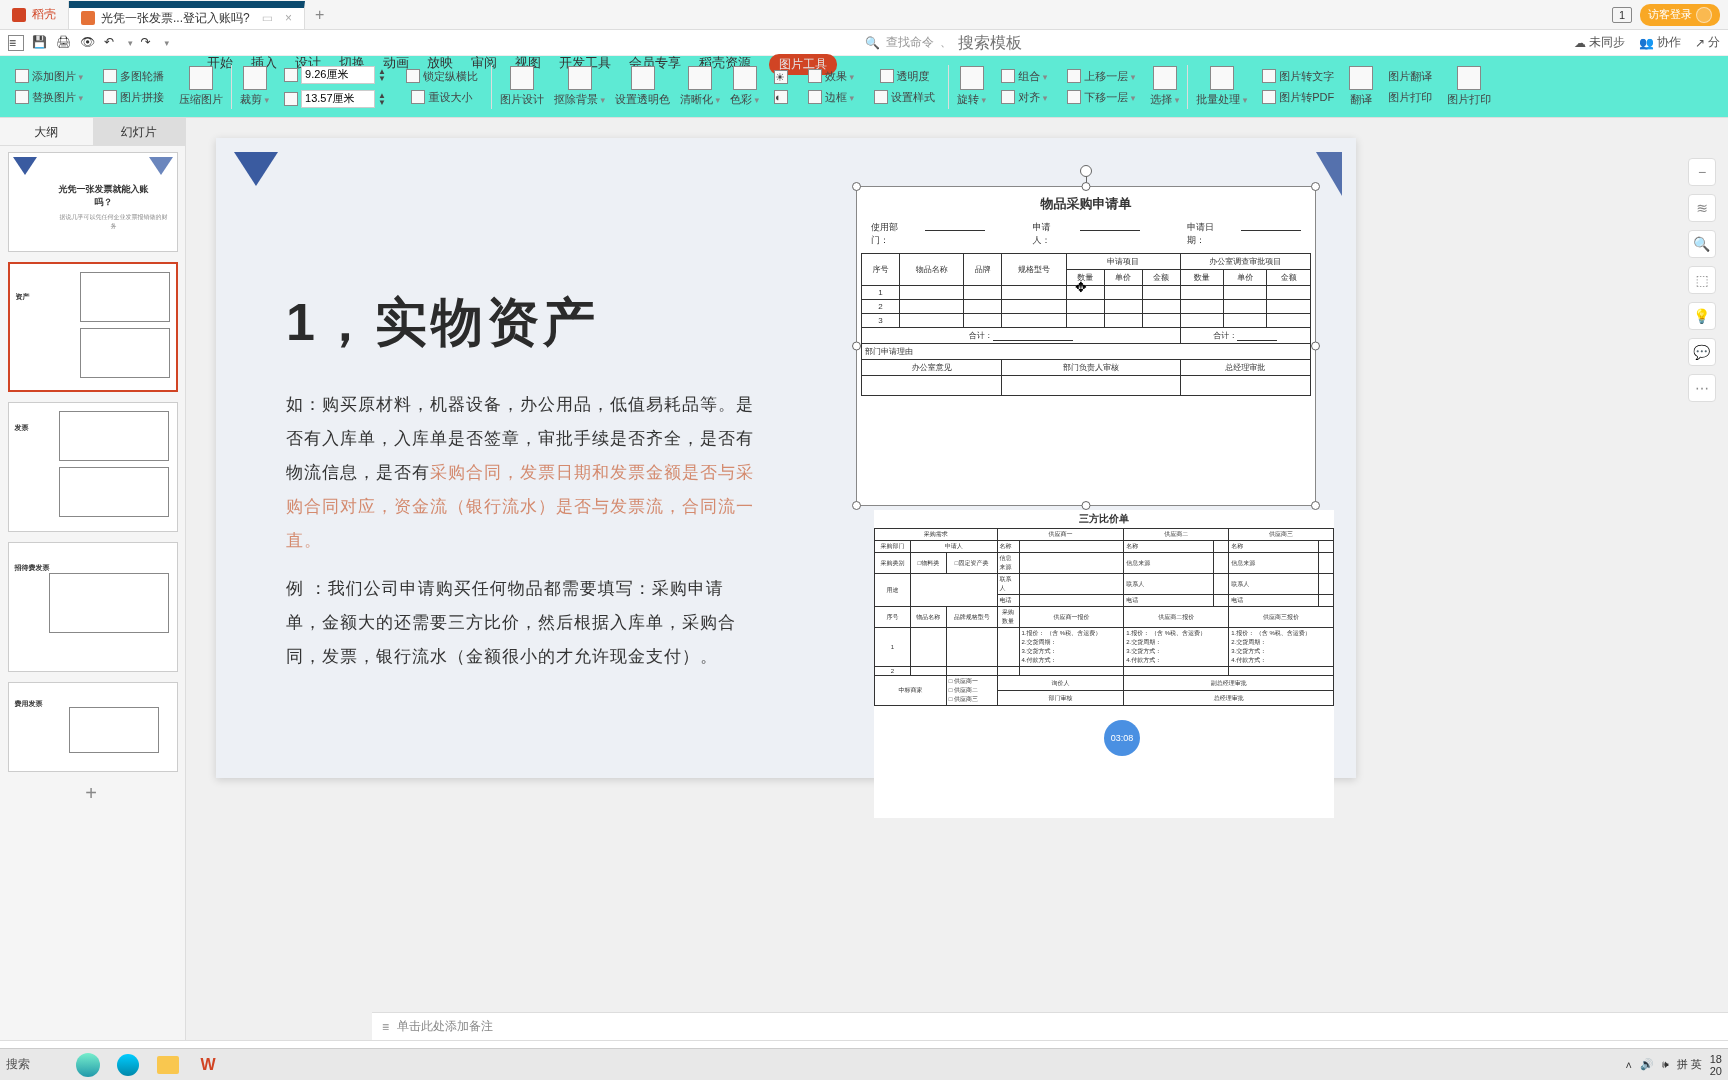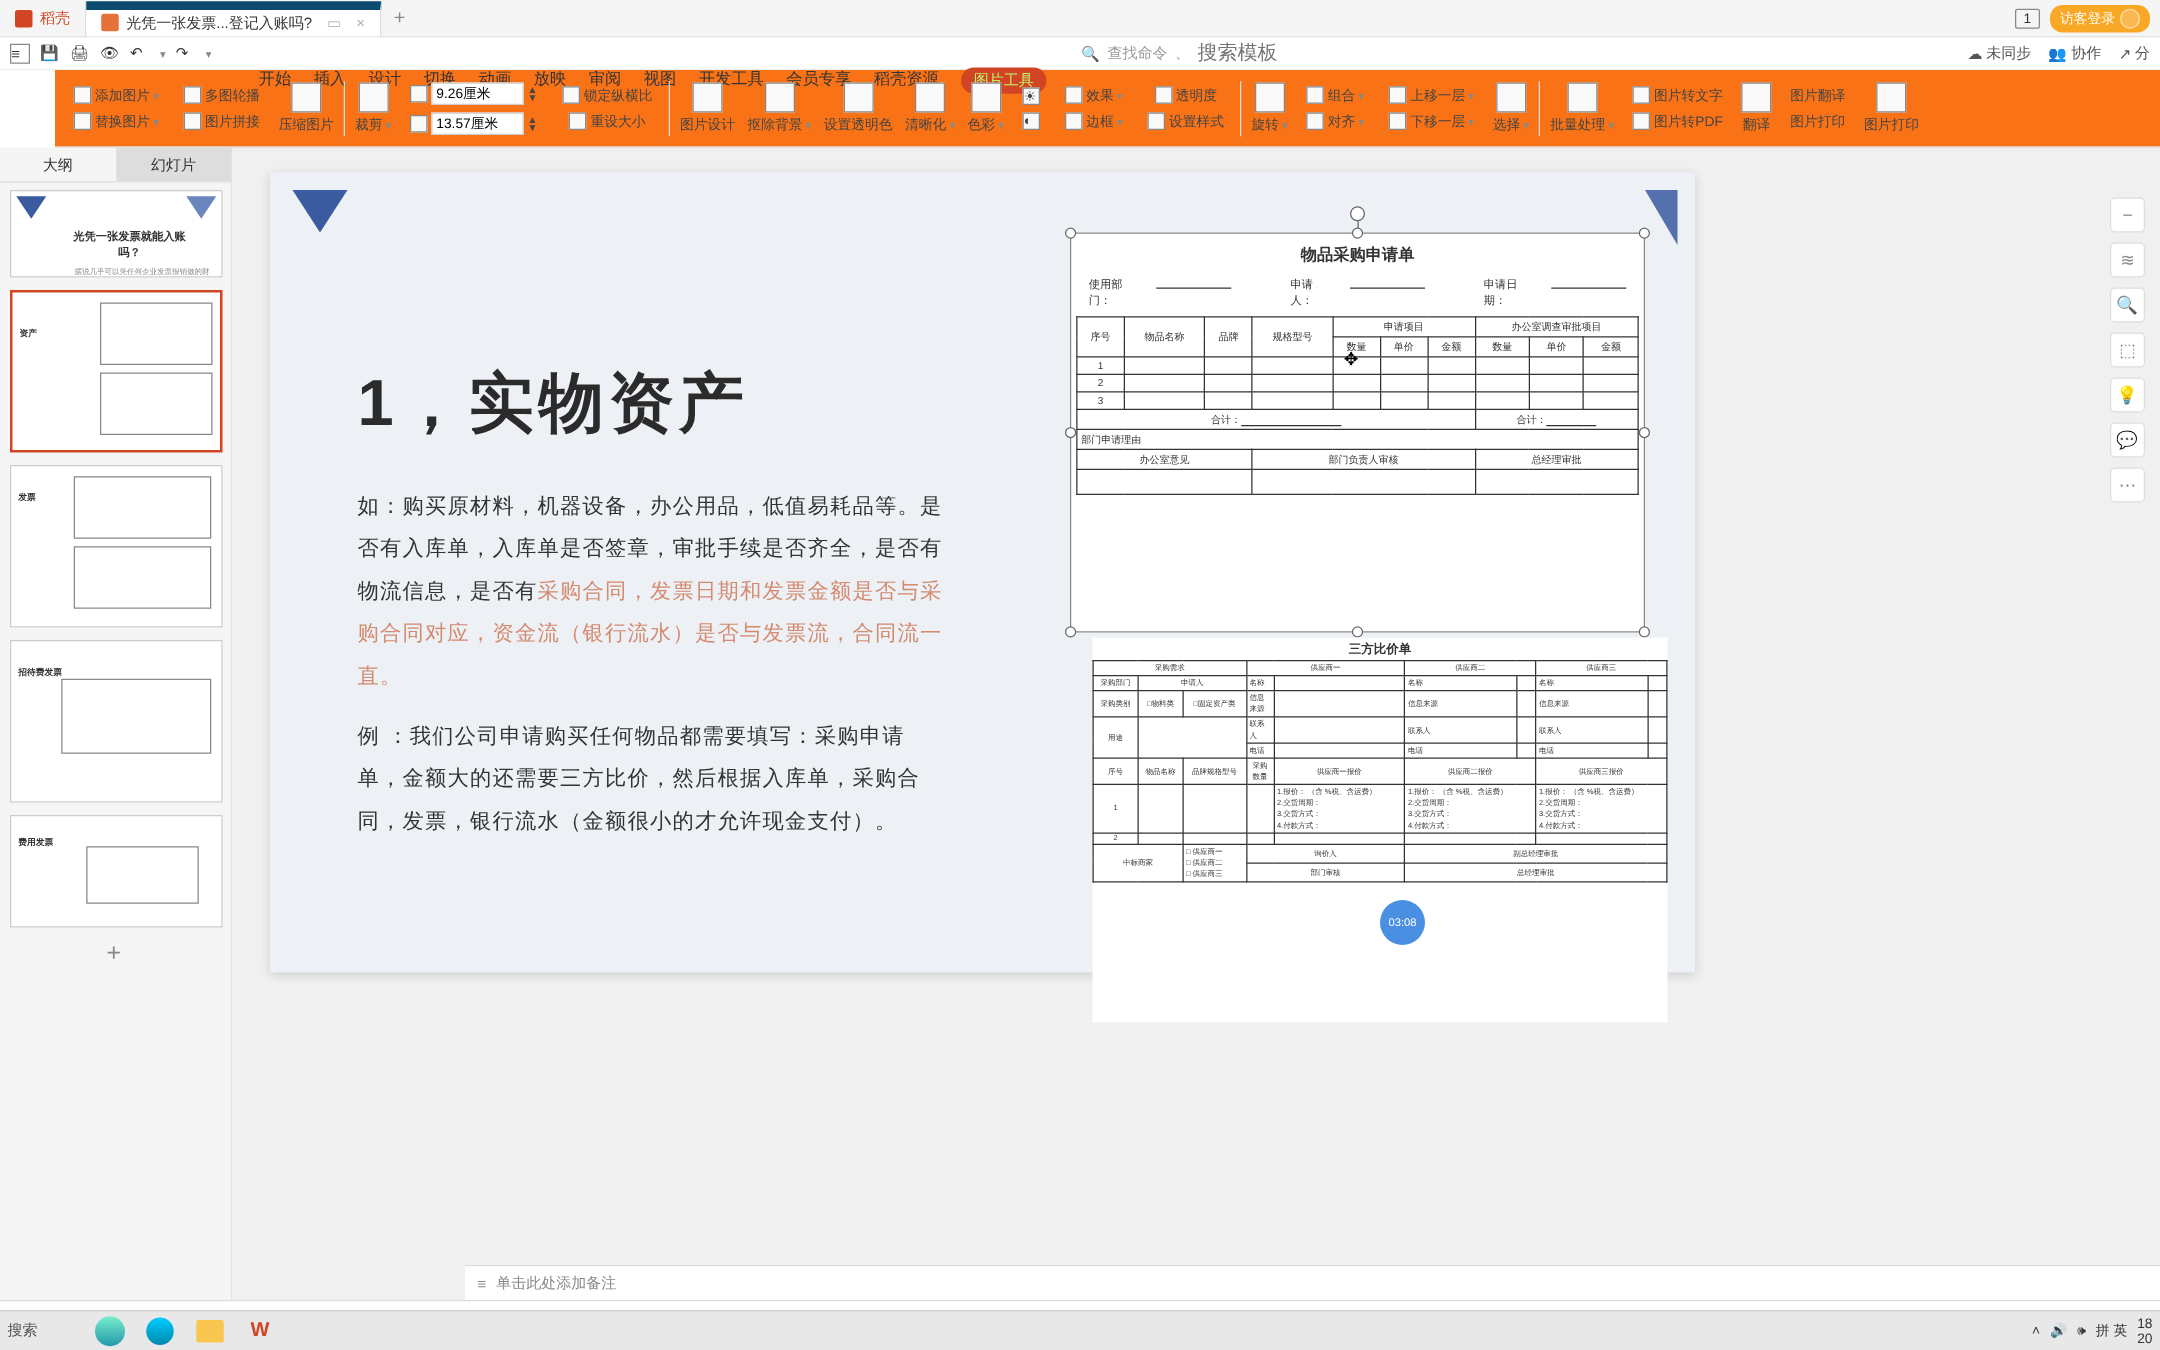--- a/index.html
+++ b/index.html
@@ -16,28 +16,28 @@
 .tabbar-right { margin-left:auto; display:flex; align-items:center; gap:8px; padding-right:8px; }
 .badge-1 { border:1px solid #888; padding:1px 6px; font-size:11px; border-radius:2px; }
 .guest-login { background:#f9a825; color:#fff; padding:3px 8px; border-radius:10px; font-size:11px; display:flex; align-items:center; gap:4px; }
 .guest-avatar { width:16px; height:16px; border-radius:50%; background:#fff3; border:1px solid #fff8; }
 
 
 .quickbar { height:26px; display:flex; align-items:center; gap:8px; padding:0 8px; background:#fff; border-bottom:1px solid #eee; }
 .qicon { width:16px; height:16px; display:inline-block; }
 .menu-tabs { display:flex; gap:18px; margin-left:30px; font-size:13px;margin-top:44px; }
 .menu-tab { cursor:pointer; }
-.menu-tab.accent { background:#d14424; color:#bef264; padding:2px 10px; border-radius:10px; font-size:12px; }
+.menu-tab.accent { background:#d14424; color:#e5e5e5; padding:2px 10px; border-radius:10px; font-size:12px; }
 .search-area { margin-left:20px; display:flex; align-items:center; gap:6px; color:#999; font-size:12px; }
 .search-input { border:none; outline:none; font-size:16px; color:#999; width:80px; }
 .quickbar-right { margin-left:auto; display:flex; align-items:center; gap:14px; color:#555; font-size:12px; }
 .qr-item { display:flex; align-items:center; gap:3px; }
 
 
-.ribbon { height:62px; border-bottom:1px solid #ddd; display:flex; align-items:center; padding:0 6px; gap:2px; background:#f97316; font-size:11px; color:#444;margin-left:44px; }
+.ribbon { height:62px; border-bottom:1px solid #ddd; display:flex; align-items:center; padding:0 6px; gap:2px; background:#5eead4; font-size:11px; color:#444; }
 .rgrp { display:flex; flex-direction:column; align-items:center; padding:0 6px; gap:2px; }
 .rbtn { display:flex; flex-direction:column; align-items:center; gap:2px; padding:2px 4px; cursor:pointer; }
 .rbtn-h { display:flex; align-items:center; gap:3px; padding:2px 3px; cursor:pointer; white-space:nowrap; }
 .ricon-lg { width:24px; height:24px; border:1px solid #888; background:#f9f9f9; }
 .ricon-sm { width:14px; height:14px; border:1px solid #888; background:#f9f9f9; }
 .rsep { width:1px; height:44px; background:#ddd; margin:0 2px; }
 .size-input { width:74px; height:18px; border:1px solid #ccc; font-size:11px; padding:0 3px; }
 .dd::after { content:" ▾"; color:#888; font-size:9px; }
 
 
@@ -341,21 +341,21 @@
     </div>
 </div>
 
 <div class="main">
   <div class="sidepanel">
     <div class="sidetabs">
       <div class="sidetab">大纲</div>
       <div class="sidetab active">幻灯片</div>
     </div>
     <div class="thumbs">
-      <div class="thumb" style="height:70px">
+      <div class="thumb" style="height:100px">
         <div class="th-tri" style="left:4px;top:4px"></div>
           <div class="th-tri" style="right:4px;top:4px;border-top-color:#6b86bd"></div>
         <div class="th-title" style="left:50px;top:30px;width:90px">光凭一张发票就能入账吗？</div>
         <div style="position:absolute;left:50px;top:60px;font-size:6px;color:#888;width:110px">据说几乎可以凭任何企业发票报销做的财务</div>
       </div>
       <div class="thumb sel">
         <div class="th-title" style="left:6px;top:28px;font-size:7px">资产</div>
         <div class="th-mini" style="left:70px;top:8px;width:90px;height:50px"></div>
         <div class="th-mini" style="left:70px;top:64px;width:90px;height:50px"></div>
       </div>

